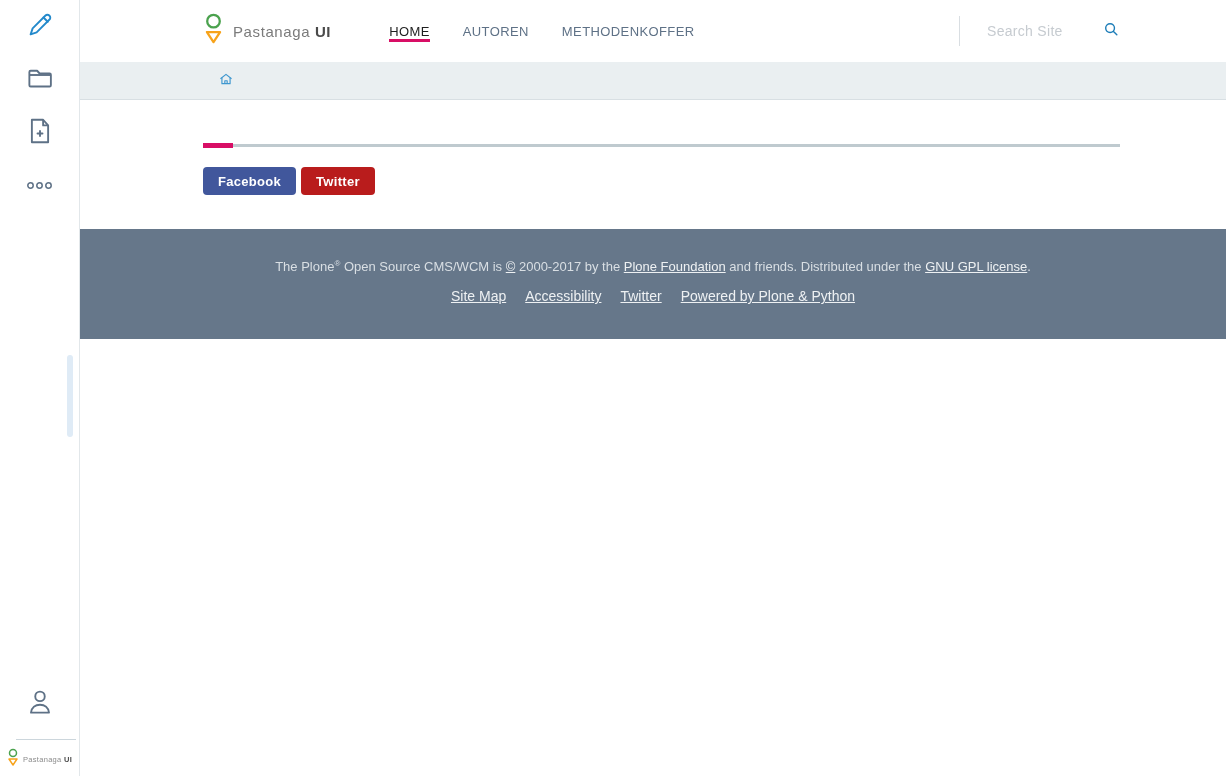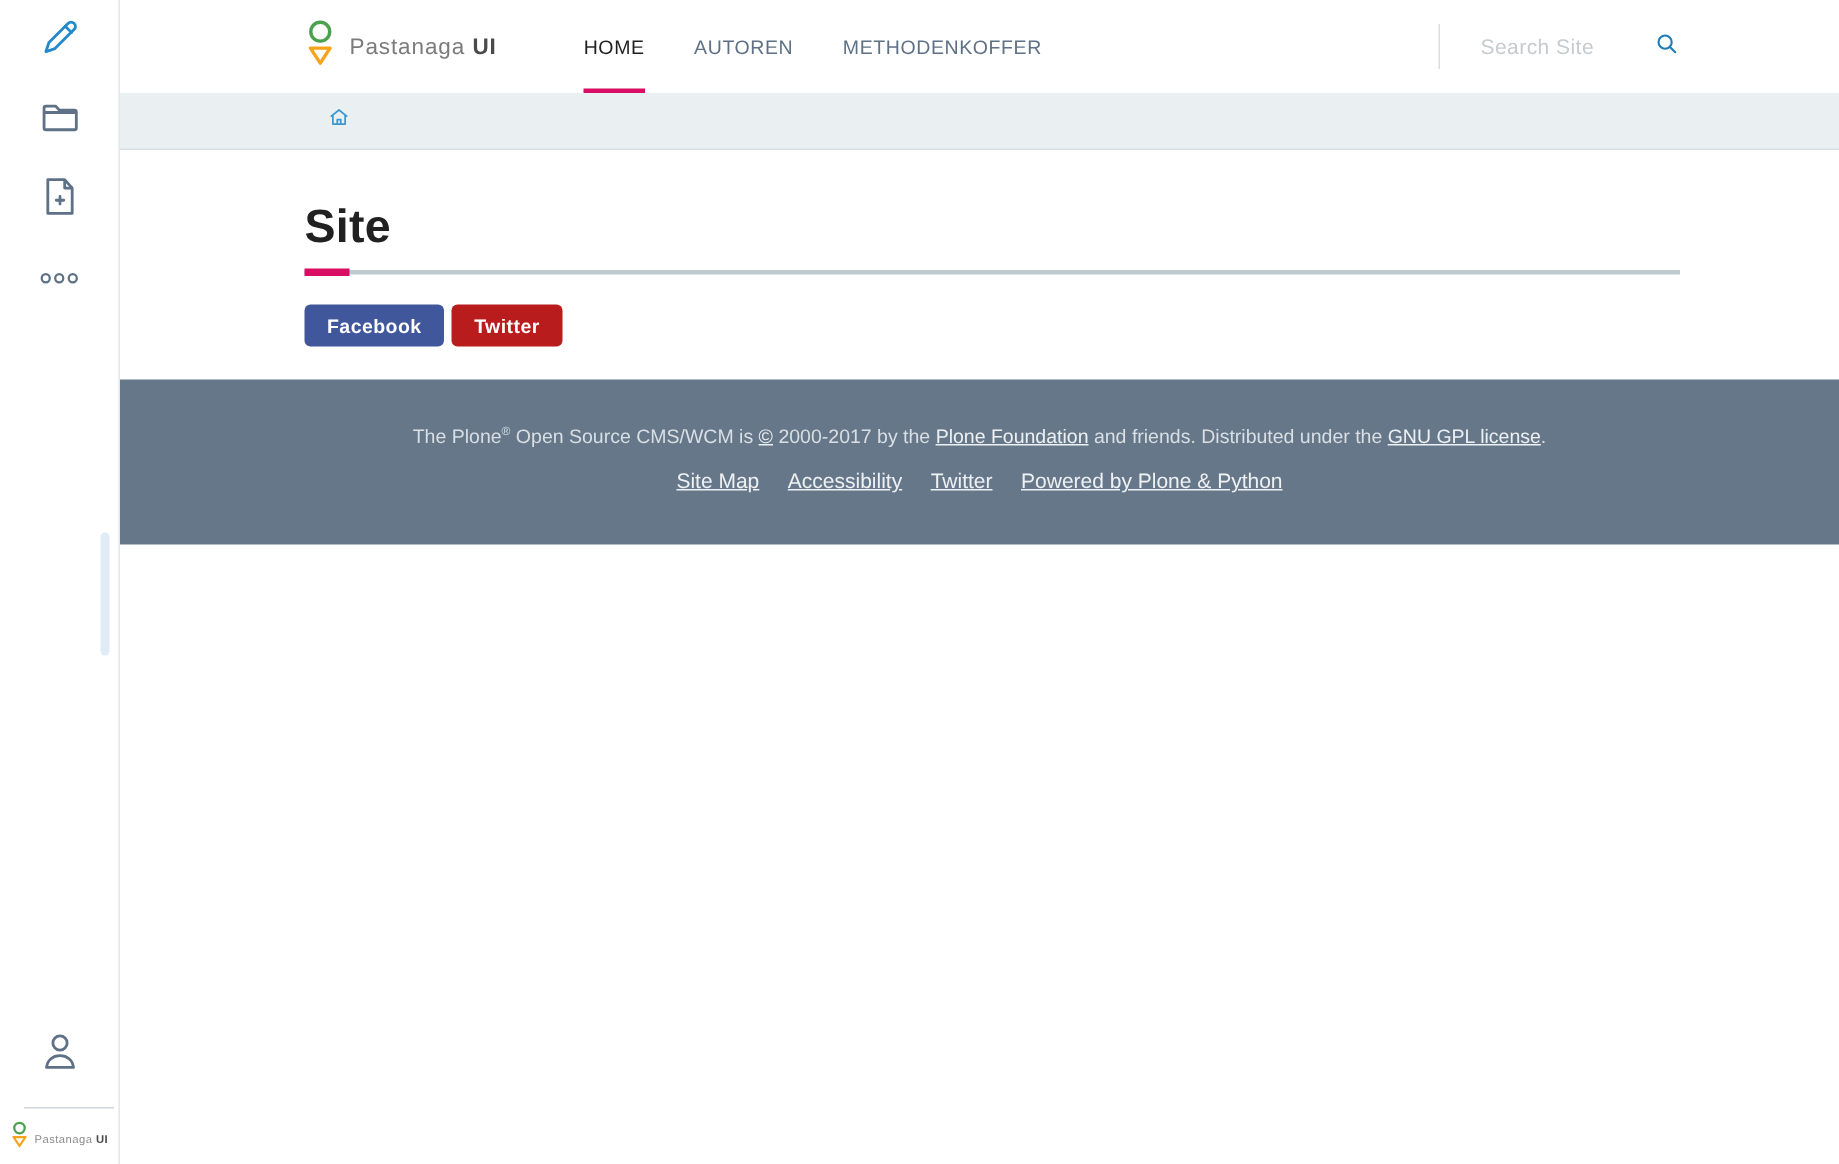--- a/index.html
+++ b/index.html
@@ -23,21 +23,21 @@
     background:#dfebf6; border-radius:3px; z-index:5; }
 
   
   .main { position:absolute; left:80px; top:0; width:1146px; height:776px; }
 
   header.topbar { height:62px; background:#fff; display:flex; align-items:center;
     padding:0 106px 0 123px; }
   .brand { display:flex; align-items:center; gap:9px; margin-right:58px; cursor:pointer; }
   .brand-name { font-size:15px; color:#7b7b7b; letter-spacing:.6px; white-space:nowrap; }
   .brand-name b { color:#4a4a4a; font-weight:700; }
-  nav.mainnav { display:flex; gap:33px; height:62px; }
+  nav.mainnav { display:flex; gap:33px; height:62px;align-items:center; }
   .nav-item { display:flex; align-items:center; font-size:13px; letter-spacing:.4px;
     color:#5e7186; text-decoration:none; cursor:pointer; border-bottom:3px solid transparent;
     padding-top:3px; }
   .nav-item.active { color:#1f1f1f; border-bottom-color:#d80e65; }
   .searchbox { margin-left:auto; display:flex; align-items:center; }
   .search-divider { width:1px; height:30px; background:#d9dee2; margin-right:27px; }
   .search-input { border:none; outline:none; width:100px; font-size:14px; color:#000000;
     font-family:"Liberation Sans","DejaVu Sans",sans-serif; }
   .search-input::placeholder { color:#c6cbd0; letter-spacing:.3px; }
   .search-btn { border:none; background:transparent; cursor:pointer; margin-left:16px;
@@ -52,21 +52,21 @@
   .title-rule { position:relative; margin-top:10px; height:5px; }
   .title-rule .rule-gray { position:absolute; left:0; right:0; top:1px; height:3px; background:#bfcacf; }
   .title-rule .rule-accent { position:absolute; left:0; top:0; width:30px; height:5px; background:#d80e65; }
   .share-row { margin-top:19px; display:flex; gap:5px; }
   .share-btn { border:none; height:28px; border-radius:4px; color:#fff; font-weight:700;
     font-size:13px; padding:0 15px; cursor:pointer; letter-spacing:.3px;
     font-family:"Liberation Sans","DejaVu Sans",sans-serif;text-align:center; }
   .btn-facebook { background:#41579c; }
   .btn-twitter  { background:#b91c1c; }
 
-  footer.site-footer { margin-top:22px; height:110px; background:#66778a; color:#d9dfe4;
+  footer.site-footer { margin-top:34px; height:110px; background:#66778a; color:#d9dfe4;
     text-align:center; padding-top:30px; font-size:13px; }
   footer.site-footer a { color:#eef1f3; text-decoration:underline; cursor:pointer; }
   .colophon sup { font-size:8px; vertical-align:super; }
   .footer-links { margin-top:14px; font-size:14px; display:flex; justify-content:center; gap:19px; }
 </style>
 </head>
 <body>
 
 <div class="app">
 
@@ -169,21 +169,20 @@
           <svg width="14" height="14" viewBox="0 0 24 24" fill="none" stroke="#3f97cf" stroke-width="2" stroke-linejoin="round">
             <path d="M2.5 11.5 12 4l9.5 7.5"></path>
             <path d="M5 9.8V20h14V9.8"></path>
             <path d="M10 20v-5h4v5"></path>
           </svg>
         </span>
       </a>
     </div>
 
     <section class="content">
-      <h1 class="page-title">Site</h1>
       <div class="title-rule">
         <span class="rule-gray"></span>
         <span class="rule-accent"></span>
       </div>
       <div class="share-row">
         <button class="share-btn btn-facebook">Facebook</button>
         <button class="share-btn btn-twitter">Twitter</button>
       </div>
     </section>
 

